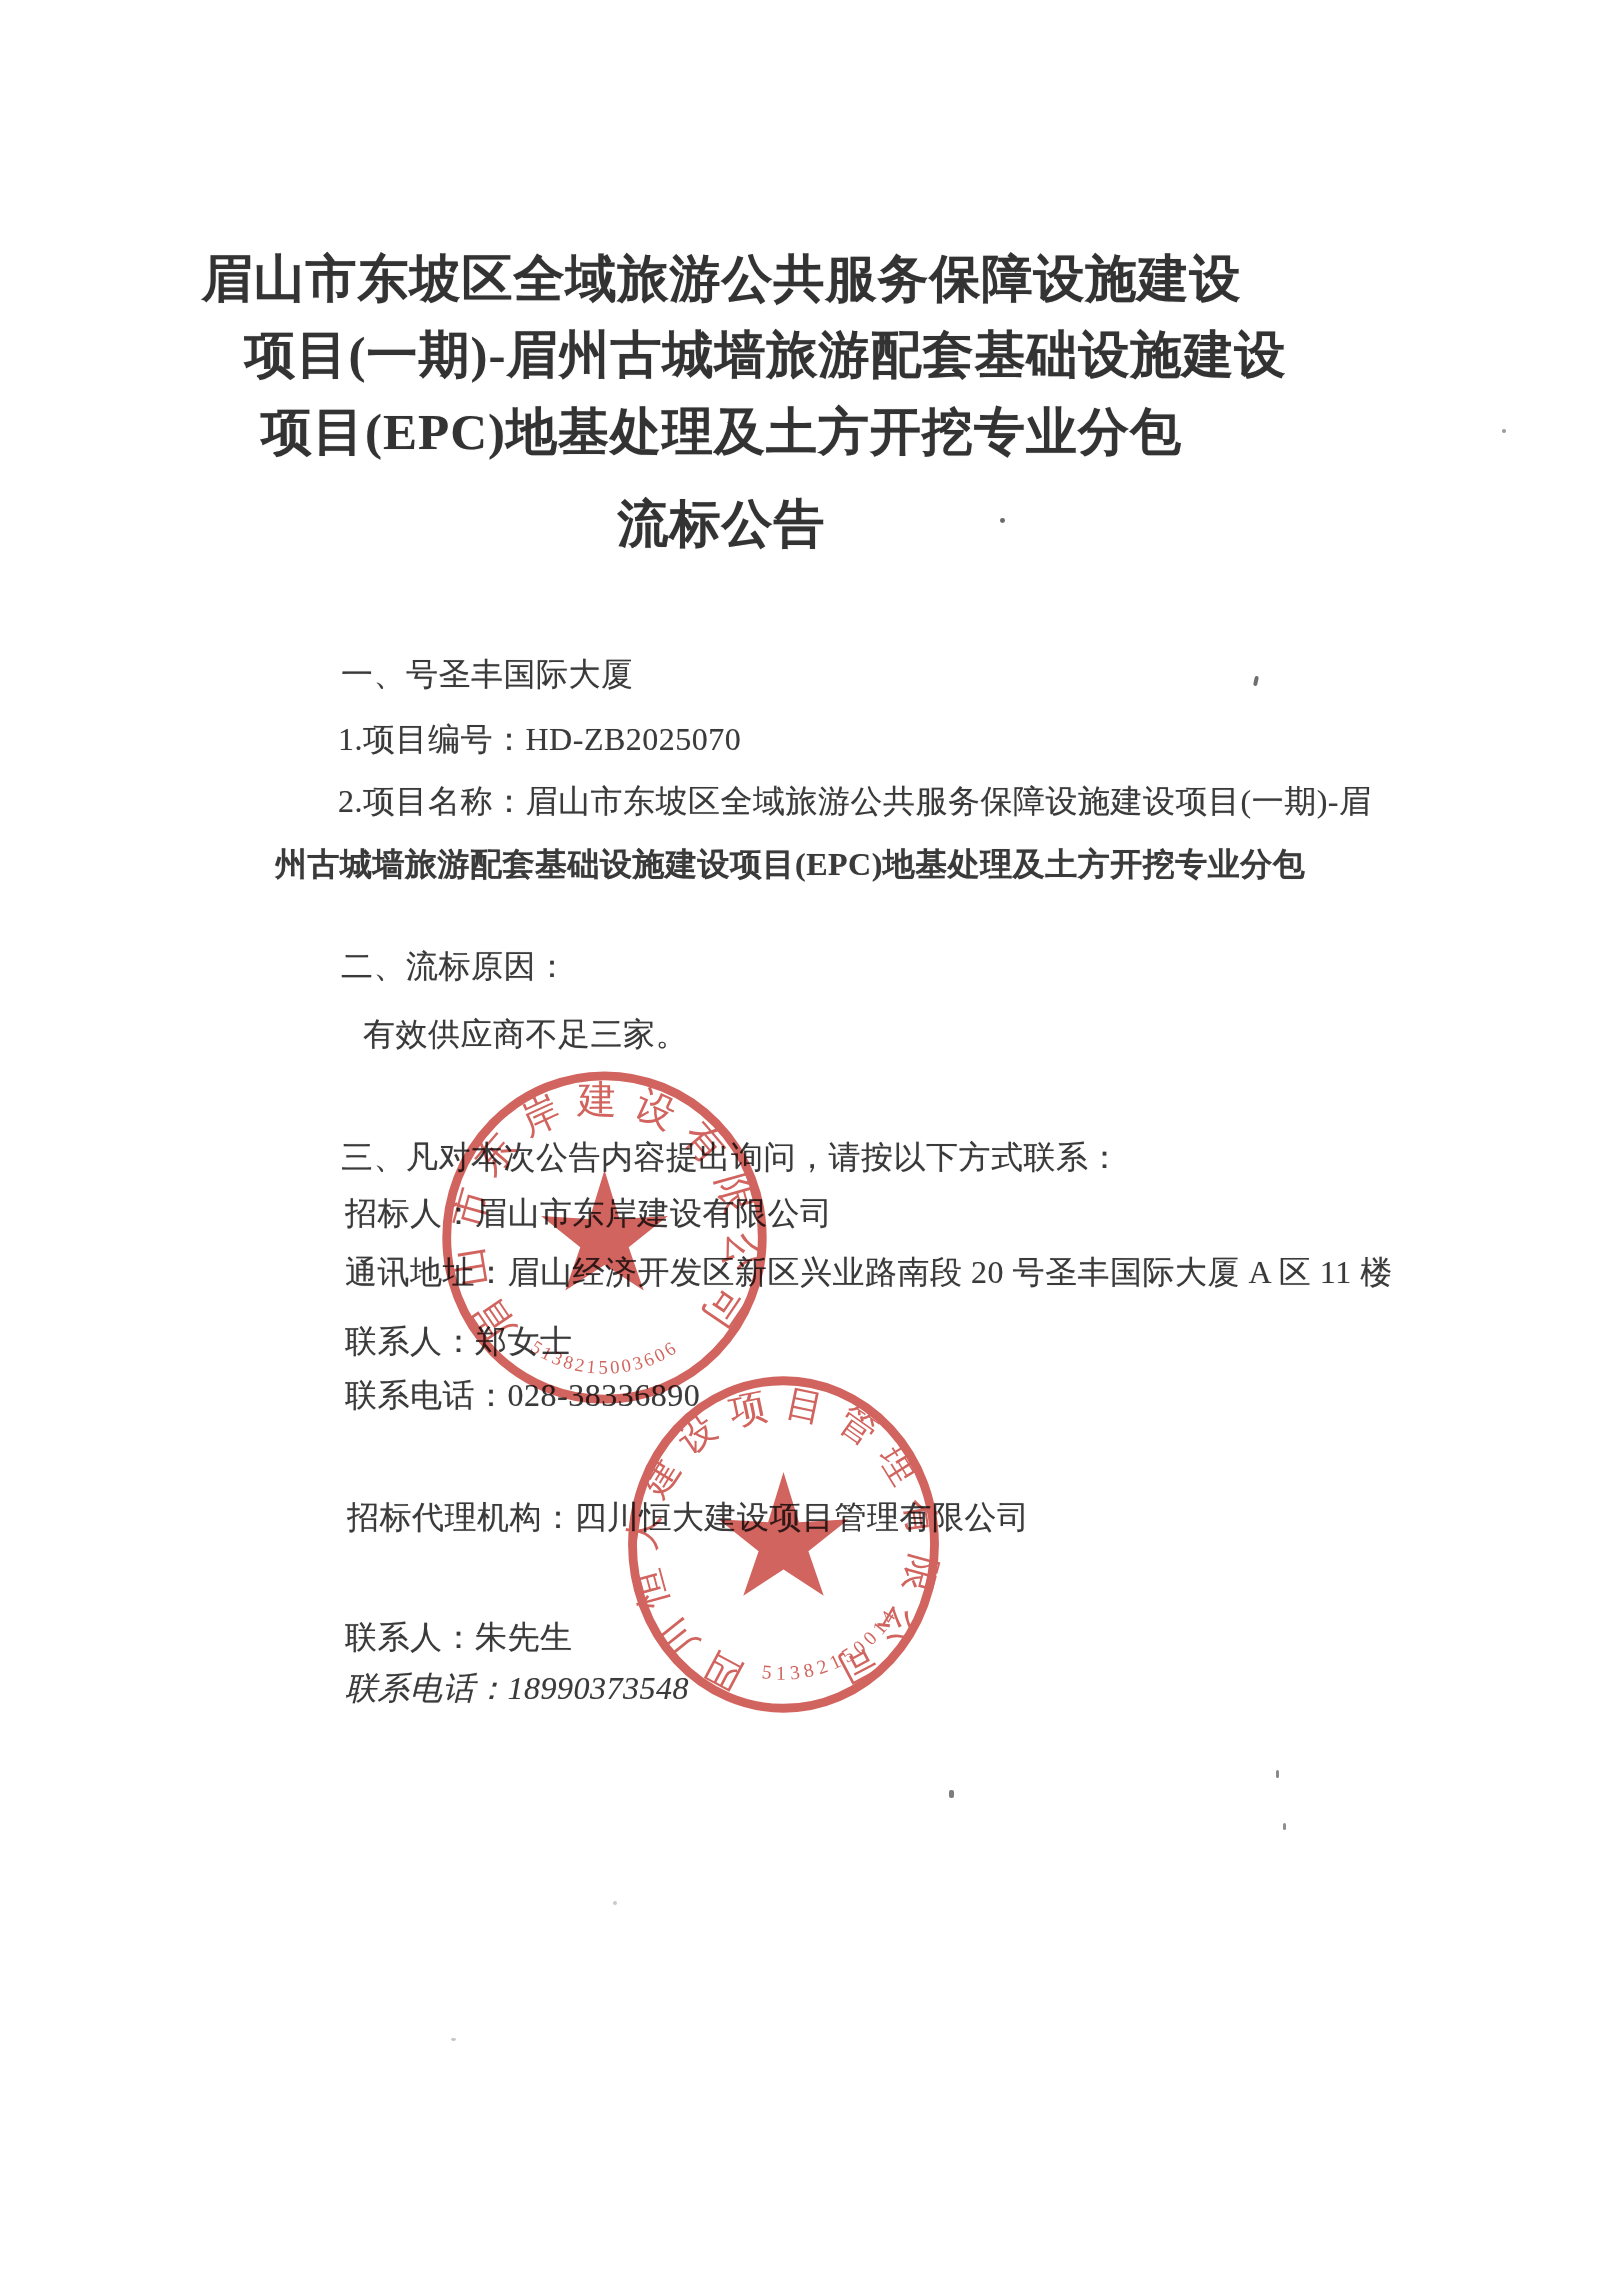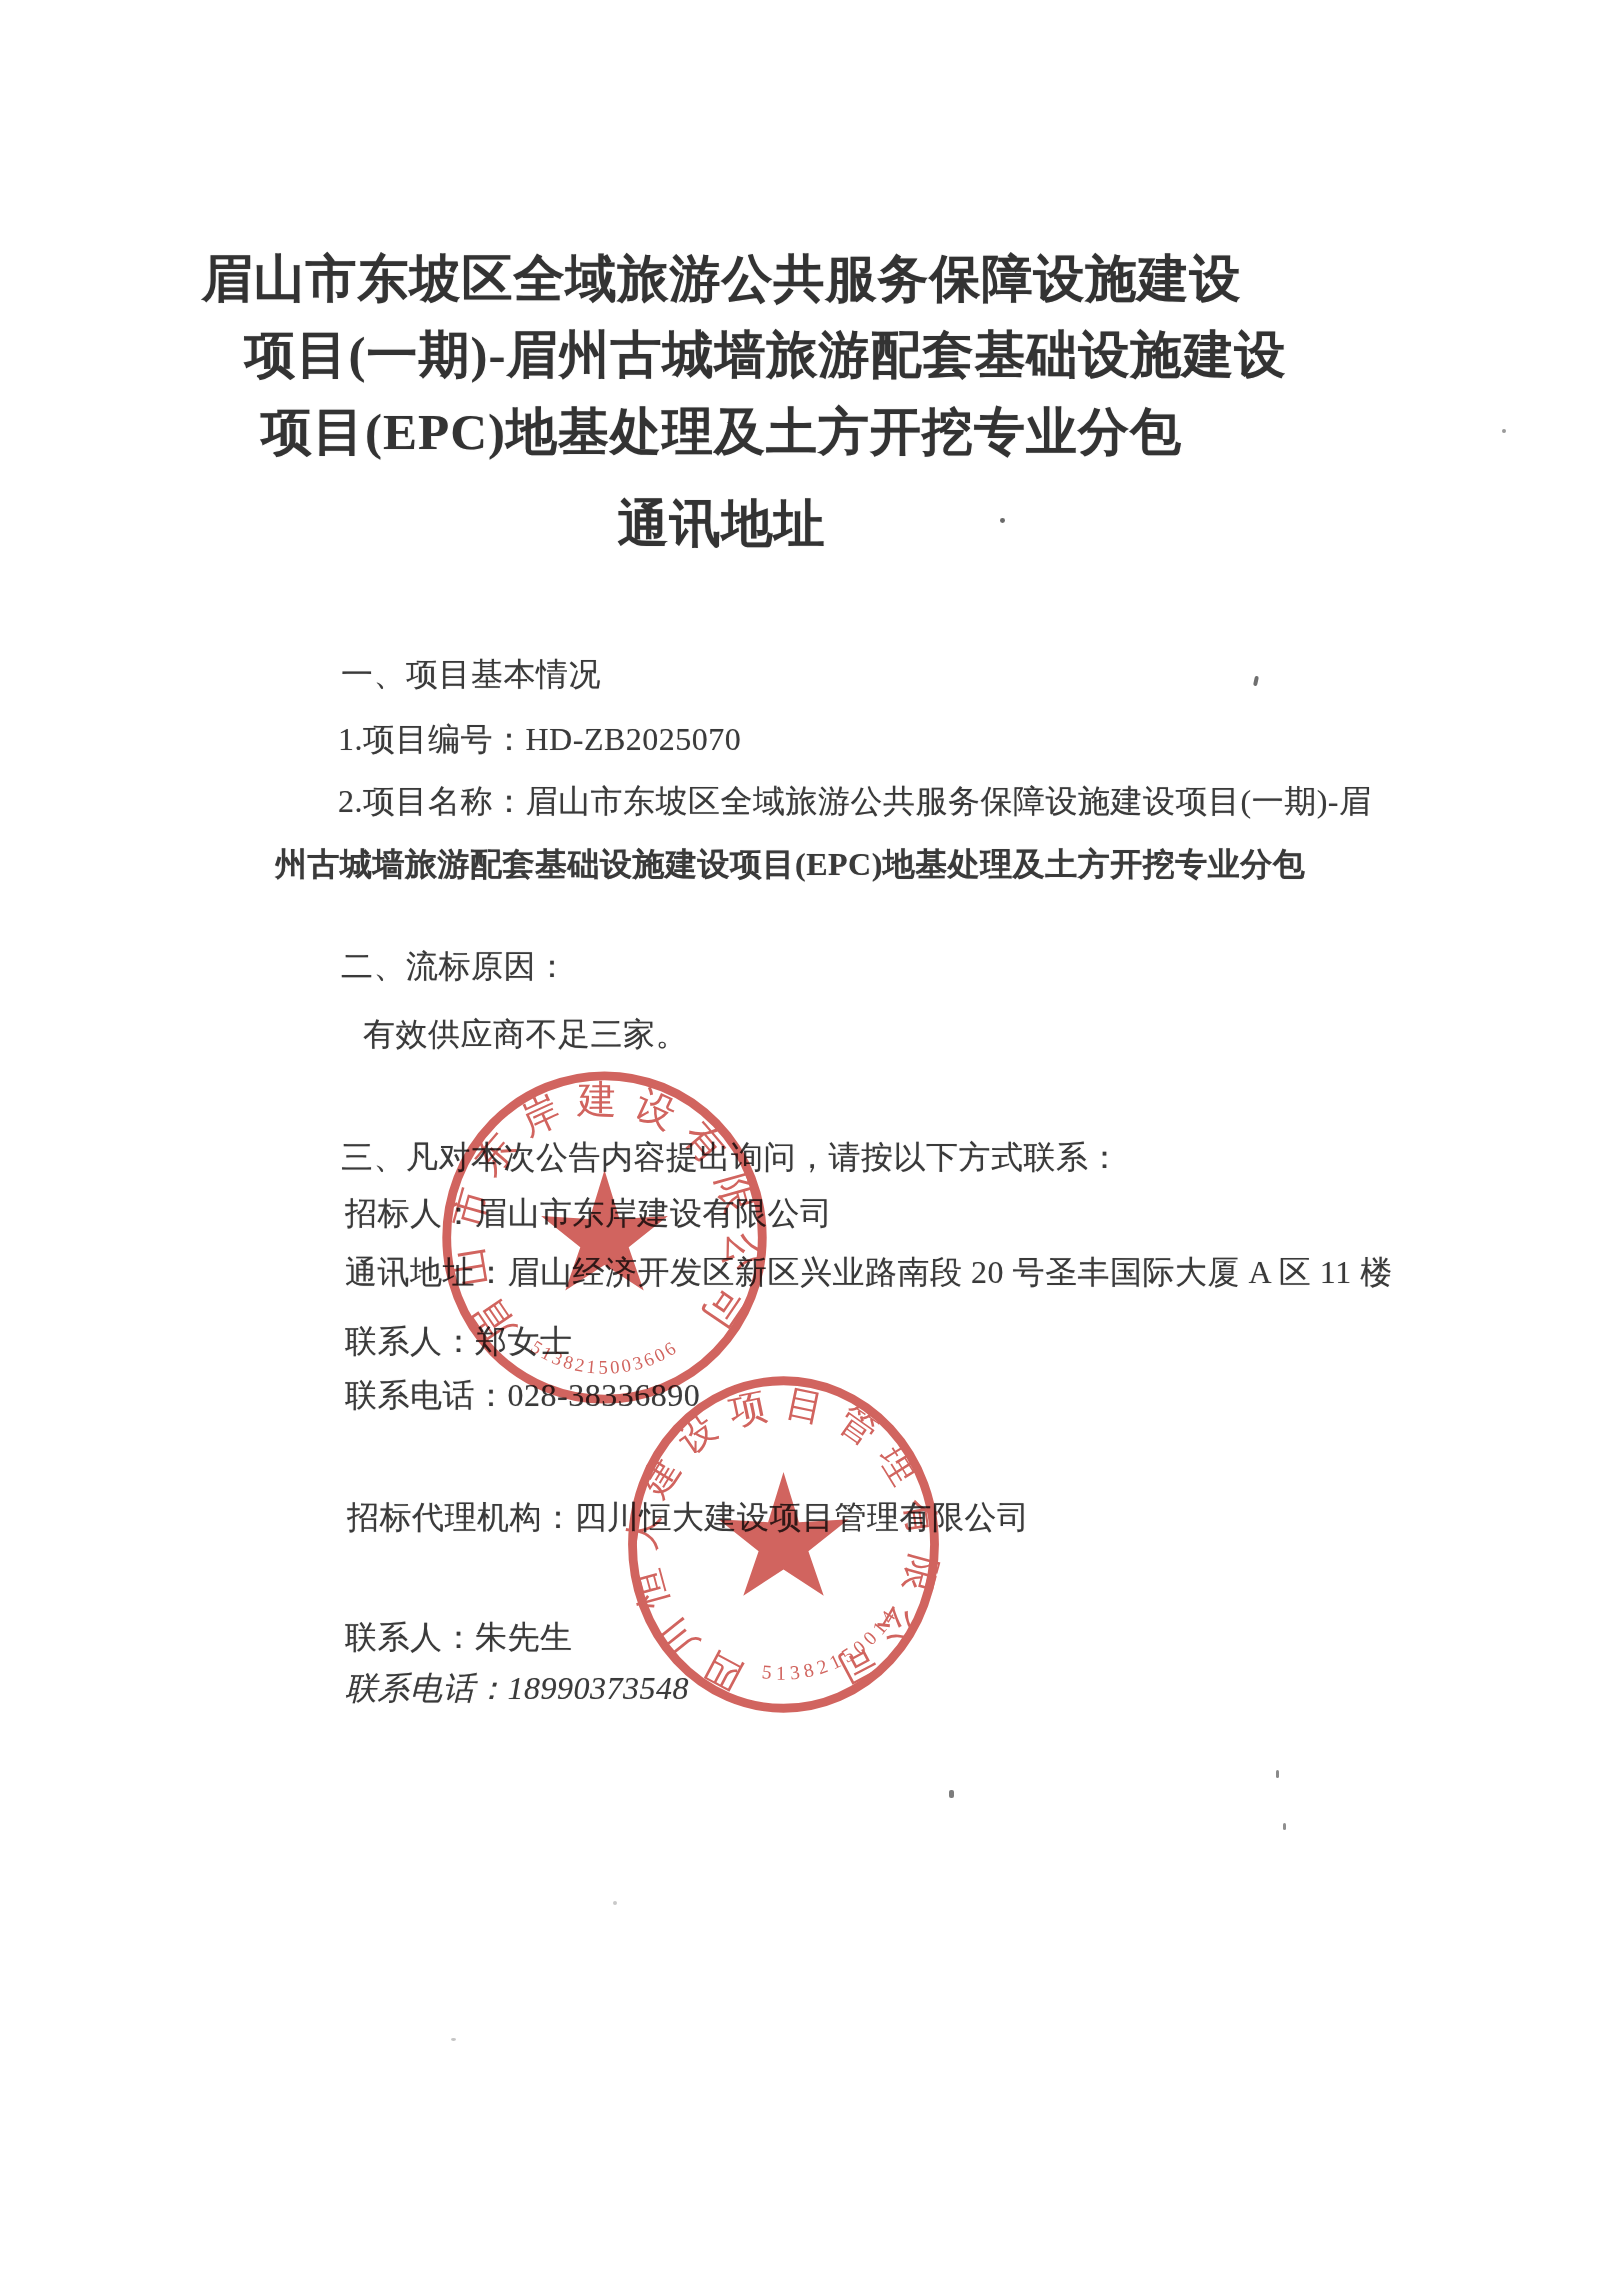--- a/index.html
+++ b/index.html
@@ -42,24 +42,24 @@
 </style>
 </head>
 <body>
 
 <div class="page">
 
   <div class="title-block">
     <div class="title-line" style="top:251px;">眉山市东坡区全域旅游公共服务保障设施建设</div>
     <div class="title-line" style="top:327px;margin-left:44px;">项目(一期)-眉州古城墙旅游配套基础设施建设</div>
     <div class="title-line" style="top:404px;">项目(EPC)地基处理及土方开挖专业分包</div>
-    <div class="title-line" style="top:496px;">通讯地址</div>
+    <div class="title-line" style="top:496px;">流标公告</div>
   </div>
 
-  <div class="bl" style="left:341px;top:657px;">一、项目基本情况</div>
+  <div class="bl" style="left:341px;top:657px;">一、号圣丰国际大厦</div>
   <div class="bl" style="left:338px;top:722px;">1.项目编号：HD-ZB2025070</div>
   <div class="bl" style="left:338px;top:784px;">2.项目名称：眉山市东坡区全域旅游公共服务保障设施建设项目(一期)-眉</div>
   <div class="bl" style="left:275px;top:847px;font-weight:bold;">州古城墙旅游配套基础设施建设项目(EPC)地基处理及土方开挖专业分包</div>
 
   <div class="bl" style="left:341px;top:949px;">二、流标原因：</div>
   <div class="bl" style="left:363px;top:1017px;font-family:Liberation Serif, serif;">有效供应商不足三家。</div>
 
   <div class="bl" style="left:341px;top:1140px;">三、凡对本次公告内容提出询问，请按以下方式联系：</div>
   <div class="bl" style="left:345px;top:1196px;">招标人：眉山市东岸建设有限公司</div>
   <div class="bl" style="left:345px;top:1255px;">通讯地址：眉山经济开发区新区兴业路南段 20 号圣丰国际大厦 A 区 11 楼</div>

